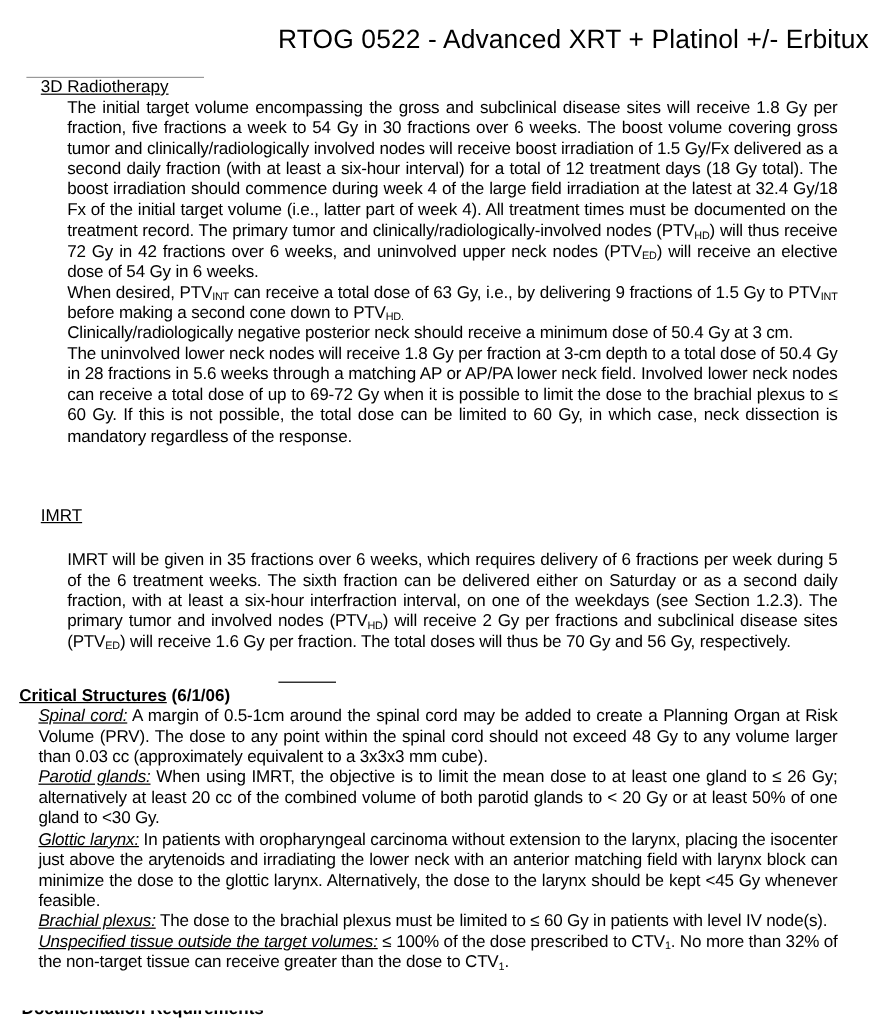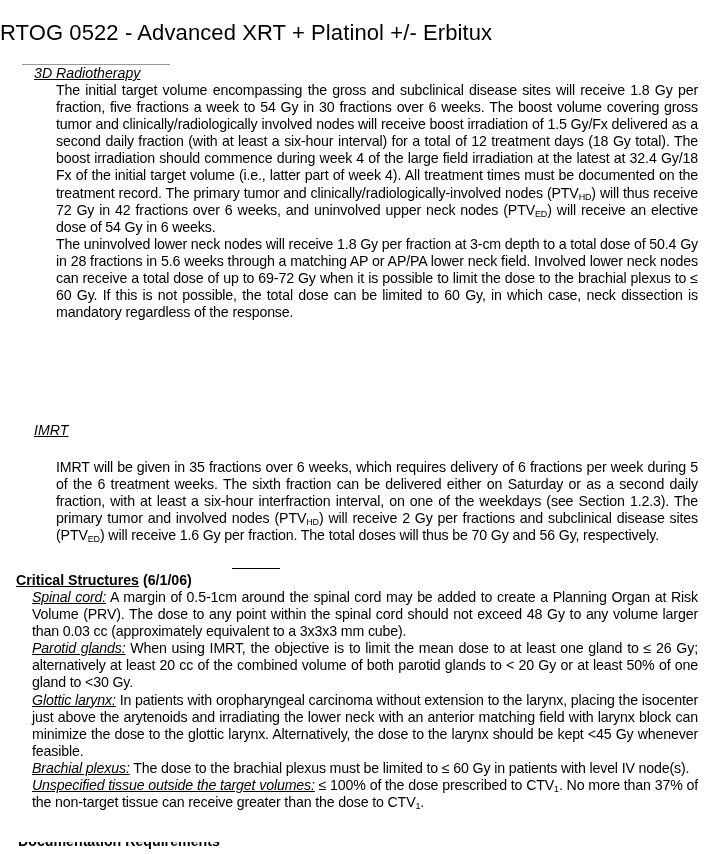--- a/index.html
+++ b/index.html
@@ -1,30 +1,30 @@
 <!DOCTYPE html>
 <html><head>
 <meta charset="utf-8">
 <style>
   html, body { margin: 0; padding: 0; background: #ffffff; }
   body {
     width: 724px; height: 854px; overflow: hidden; position: relative;
     font-family: "Liberation Sans", sans-serif; color: #000;
   }
   .title {
-    position: absolute; top: 20px; left: 0; width: 724px; text-align: left;
+    position: absolute; top: 20px; left: 0; width: 724px; text-align: right;
     font-size: 22px; letter-spacing: 0.1px;
   }
   .rule-top {
     position: absolute; top: 64px; left: 22px; width: 148px; height: 0;
     border-top: 1px solid #999;
   }
   .body-text { font-size: 14.2px; line-height: 17.1px; text-align: justify; letter-spacing: -0.15px; }
   .block { position: absolute; }
-  .sec-head { font-style: italic; text-decoration: underline; font-size: 14.2px; line-height: 17.1px; }
+  .sec-head { text-decoration: underline; font-size: 14.2px; line-height: 17.1px; }
   .para { margin: 0; }
   .indent1 { left: 56px; width: 642px; }
   .crit-head { font-weight: bold; font-size: 14.2px; }
   .crit-head .u { text-decoration: underline; }
   .lbl { font-style: italic; text-decoration: underline; }
   .ul { }
   sub { font-size: 9px; vertical-align: -2px; line-height: 0; }
   .mini-rule { position: absolute; height: 0; border-top: 1px solid #000; }
   .clip-bottom { position: absolute; top: 842px; left: 18px; width: 230px; height: 12px; overflow: hidden; }
   .clip-bottom span { display: block; margin-top: -9px; font-size: 14.2px; font-weight: bold; color: #000; }
@@ -32,35 +32,37 @@
 </head>
 <body>
 
 <div class="title">RTOG 0522 - Advanced XRT + Platinol +/- Erbitux</div>
 <div class="rule-top"></div>
 
 <div class="block sec-head" style="top:65px; left:34px;">3D Radiotherapy</div>
 
 <div class="block body-text indent1" style="top:82px;">
   <p class="para"><span>The initial target volume encompassing the gross and subclinical disease sites will receive 1.8 Gy per fraction, five fractions a week to 54 Gy in 30 fractions over 6 weeks.  The boost volume covering gross tumor and clinically/radiologically involved nodes will receive boost irradiation of 1.5 Gy/Fx delivered as a second daily fraction (with at least a six-hour interval) for a total of 12 treatment days (18 Gy total).  The boost irradiation should commence during week 4 of the large field irradiation at the latest at 32.4 Gy/18 Fx of the initial target volume (i.e., latter part of week 4).  All treatment times must be documented on the treatment record.  The primary tumor and clinically/radiologically-involved nodes (PTV</span><sub>HD</sub><span>) will thus receive 72 Gy in 42 fractions over 6 weeks, and uninvolved upper neck nodes (PTV</span><sub>ED</sub><span>) will receive an elective dose of 54 Gy in 6 weeks.</span></p>
+  <p class="para"><span>When desired, PTV</span><sub>INT</sub><span> can receive a total dose of 63 Gy, i.e., by delivering 9 fractions of 1.5 Gy to PTV</span><sub>INT</sub><span> before making a second cone down to PTV</span><sub>HD.</sub></p>
+  <p class="para">Clinically/radiologically negative posterior neck should receive a minimum dose of 50.4 Gy at 3 cm.</p>
   <p class="para">The uninvolved lower neck nodes will receive 1.8 Gy per fraction at 3-cm depth to a total dose of 50.4 Gy in 28 fractions in 5.6 weeks through a matching AP or AP/PA lower neck field.  Involved lower neck nodes can receive a total dose of up to 69-72 Gy when it is possible to limit the dose to the brachial plexus to ≤ 60 Gy.  If this is not possible, the total dose can be limited to 60 Gy, in which case, neck dissection is mandatory regardless of the response.</p>
 </div>
 
 <div class="block sec-head" style="top:422px; left:34px;">IMRT</div>
 
 <div class="block body-text indent1" style="top:459px;">
   <p class="para"><span>IMRT will be given in 35 fractions over 6 weeks, which requires delivery of 6 fractions per week during 5 of the 6 treatment weeks. The sixth fraction can be delivered either on Saturday or as a second daily fraction, with at least a six-hour interfraction interval, on one of the weekdays (see Section 1.2.3). The primary tumor and involved nodes (PTV</span><sub>HD</sub><span>) will receive 2 Gy per fractions and subclinical disease sites (PTV</span><sub>ED</sub><span>) will receive 1.6 Gy per fraction.  The total doses will thus be 70 Gy and 56 Gy, respectively.</span></p>
 </div>
 <div class="mini-rule" style="top:568px; left:232px; width:48px;"></div>
 
 <div class="block crit-head" style="top:572px; left:16px;"><span class="u">Critical Structures</span><span> (6/1/06)</span></div>
 
 <div class="block body-text" style="top:589px; left:32px; width:666px;">
   <p class="para"><span class="lbl">Spinal cord:</span><span>  A margin of 0.5-1cm around the spinal cord may be added to create a Planning Organ at Risk Volume (PRV).  The dose to any point within the spinal cord should not exceed 48 Gy to any volume larger than 0.03 cc (approximately equivalent to a 3x3x3 mm cube).</span></p>
   <p class="para"><span class="lbl">Parotid glands:</span><span>  When using IMRT, the objective is to limit the mean dose to at least one gland to ≤ 26 Gy; alternatively at least 20 cc of the combined volume of both parotid glands to &lt; 20 Gy or at least 50% of one gland to &lt;30 Gy.</span></p>
   <p class="para"><span class="lbl">Glottic larynx:</span><span> In patients with </span><span class="ul">oropharyngeal carcinoma without extension to the larynx</span><span>, placing the isocenter just above the arytenoids and irradiating the lower neck with an anterior matching field with larynx block can minimize the dose to the glottic larynx.  Alternatively, the dose to the larynx should be kept &lt;45 Gy whenever feasible.</span></p>
   <p class="para"><span class="lbl">Brachial plexus:</span><span>  The dose to the brachial plexus must be limited to ≤ 60 Gy in patients with level IV node(s).</span></p>
-  <p class="para"><span class="lbl">Unspecified tissue outside the target volumes:</span><span> ≤ 100% of the dose prescribed to CTV</span><sub>1</sub><span>. No more than 37% of the non-target tissue can receive greater than the dose to CTV</span><sub>1</sub><span>.</span></p>
+  <p class="para"><span class="lbl">Unspecified tissue outside the target volumes:</span><span> ≤ 100% of the dose prescribed to CTV</span><sub>1</sub><span>. No more than 32% of the non-target tissue can receive greater than the dose to CTV</span><sub>1</sub><span>.</span></p>
 </div>
 
 <div class="clip-bottom">
     <span>Documentation Requirements</span>
   </div>
 
 </body></html>

